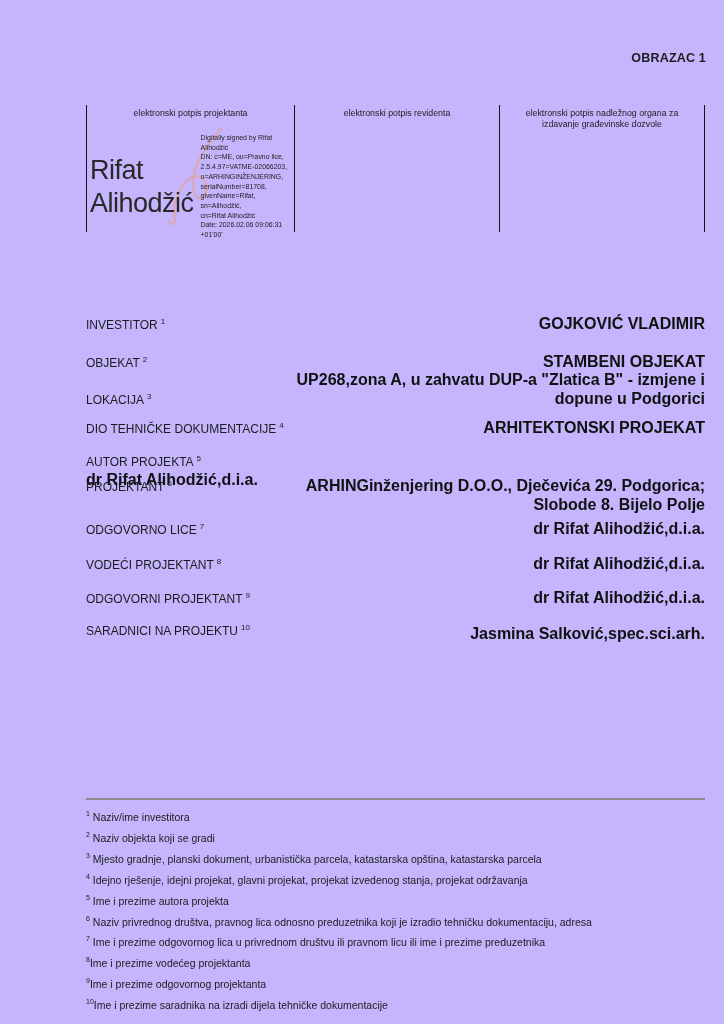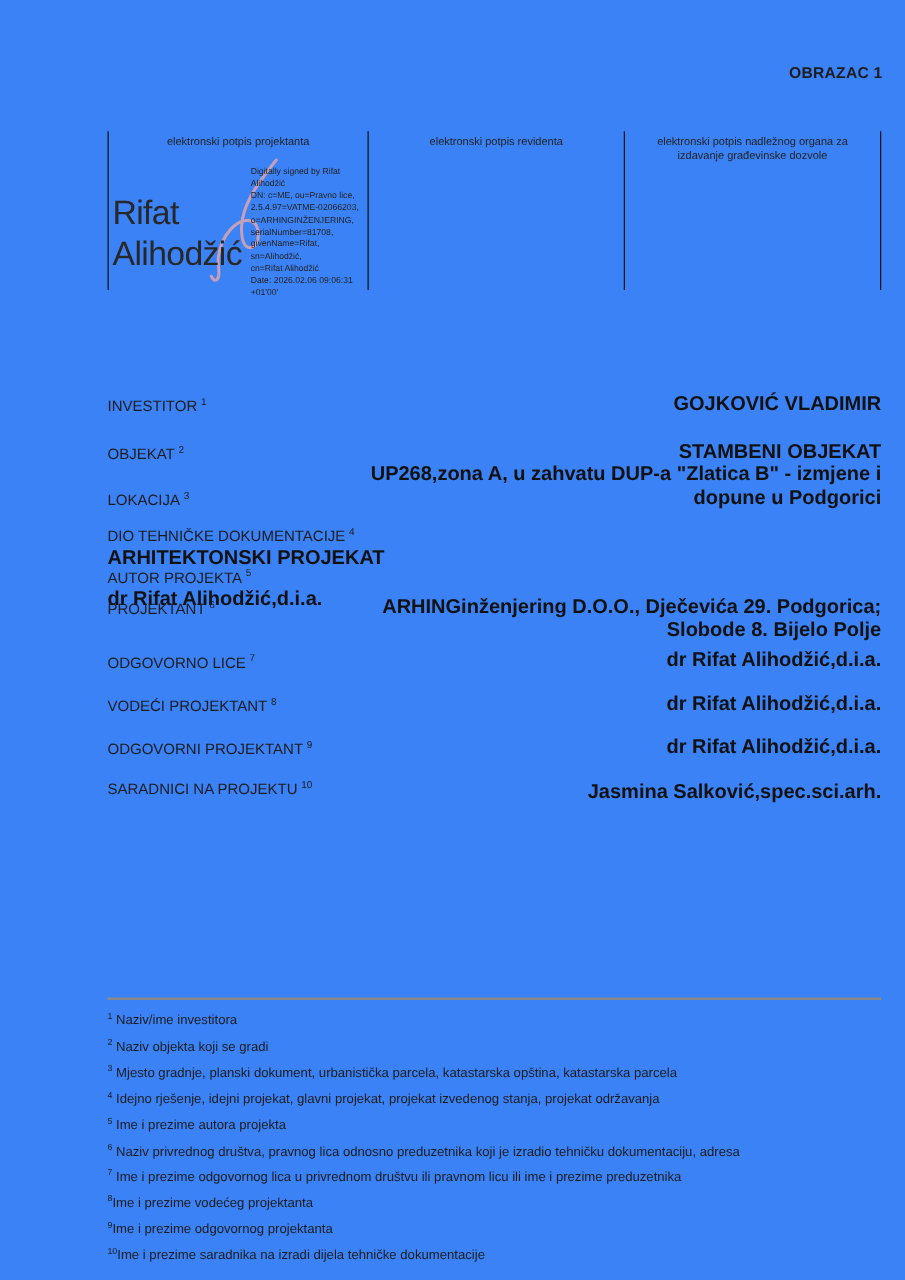--- a/index.html
+++ b/index.html
@@ -1,17 +1,17 @@
 <!DOCTYPE html>
 <html><head>
 <meta charset="utf-8">
 <style>
   html,body{margin:0;padding:0;background:#ffffff;}
   .page{
-    position:relative;width:724px;height:1024px;background:#3b82f6;
+    position:relative;width:724px;height:1024px;background:#c4b5fd;
     font-family:"Liberation Sans",sans-serif;color:#1c1c1c;overflow:hidden;
   }
   
   .form-code{position:absolute;top:51px;right:18px;font-size:12.5px;font-weight:bold;letter-spacing:.2px;}
 
   
   .sig-row{position:absolute;left:86px;top:105px;width:619px;height:127px;display:flex;}
   .sig-cell{position:relative;border-left:1.6px solid #141414;box-sizing:border-box;}
   .sig-cell.c1{width:208px;}
   .sig-cell.c2{width:205px;}
@@ -27,21 +27,21 @@
 
   
   .fields{position:absolute;left:86px;top:232px;width:619px;height:450px;}
   .frow{position:absolute;left:0;right:0;display:flex;justify-content:space-between;align-items:flex-start;}
   .frow.center{align-items:flex-start;}
   .frow.bottom{align-items:flex-end;}
   .frow.top{align-items:flex-start;}
   .f-label{font-size:12px;line-height:15px;white-space:nowrap;color:#1c1c1c;}
   .f-label sup{font-size:8px;margin-left:3px;}
   .f-value{font-size:16px;line-height:19px;font-weight:bold;text-align:right;white-space:pre-line;color:#111;}
-  .r1{top:82px;} .r2{top:120px;} .r3{top:138px;} .r4{top:186px;flex-direction:column;} .r5{top:219px;flex-direction:column;}
+  .r1{top:82px;} .r2{top:120px;} .r3{top:138px;} .r4{top:186px;} .r5{top:219px;flex-direction:column;}
   .r6{top:244px;} .r7{top:287px;gap:24px;} .r8{top:322px;} .r9{top:356px;} .r10{top:388px;}
   .r10 .f-value{margin-top:4px;}
 
   
   .footnotes{position:absolute;left:86px;top:798px;width:619px;}
   .fn-rule{height:2px;background:#8a8a8a;margin-bottom:5px;}
   .fn{font-size:10.5px;line-height:17.4px;color:#1c1c1c;}
   .fn sup{font-size:7px;}
 </style>
 </head>

